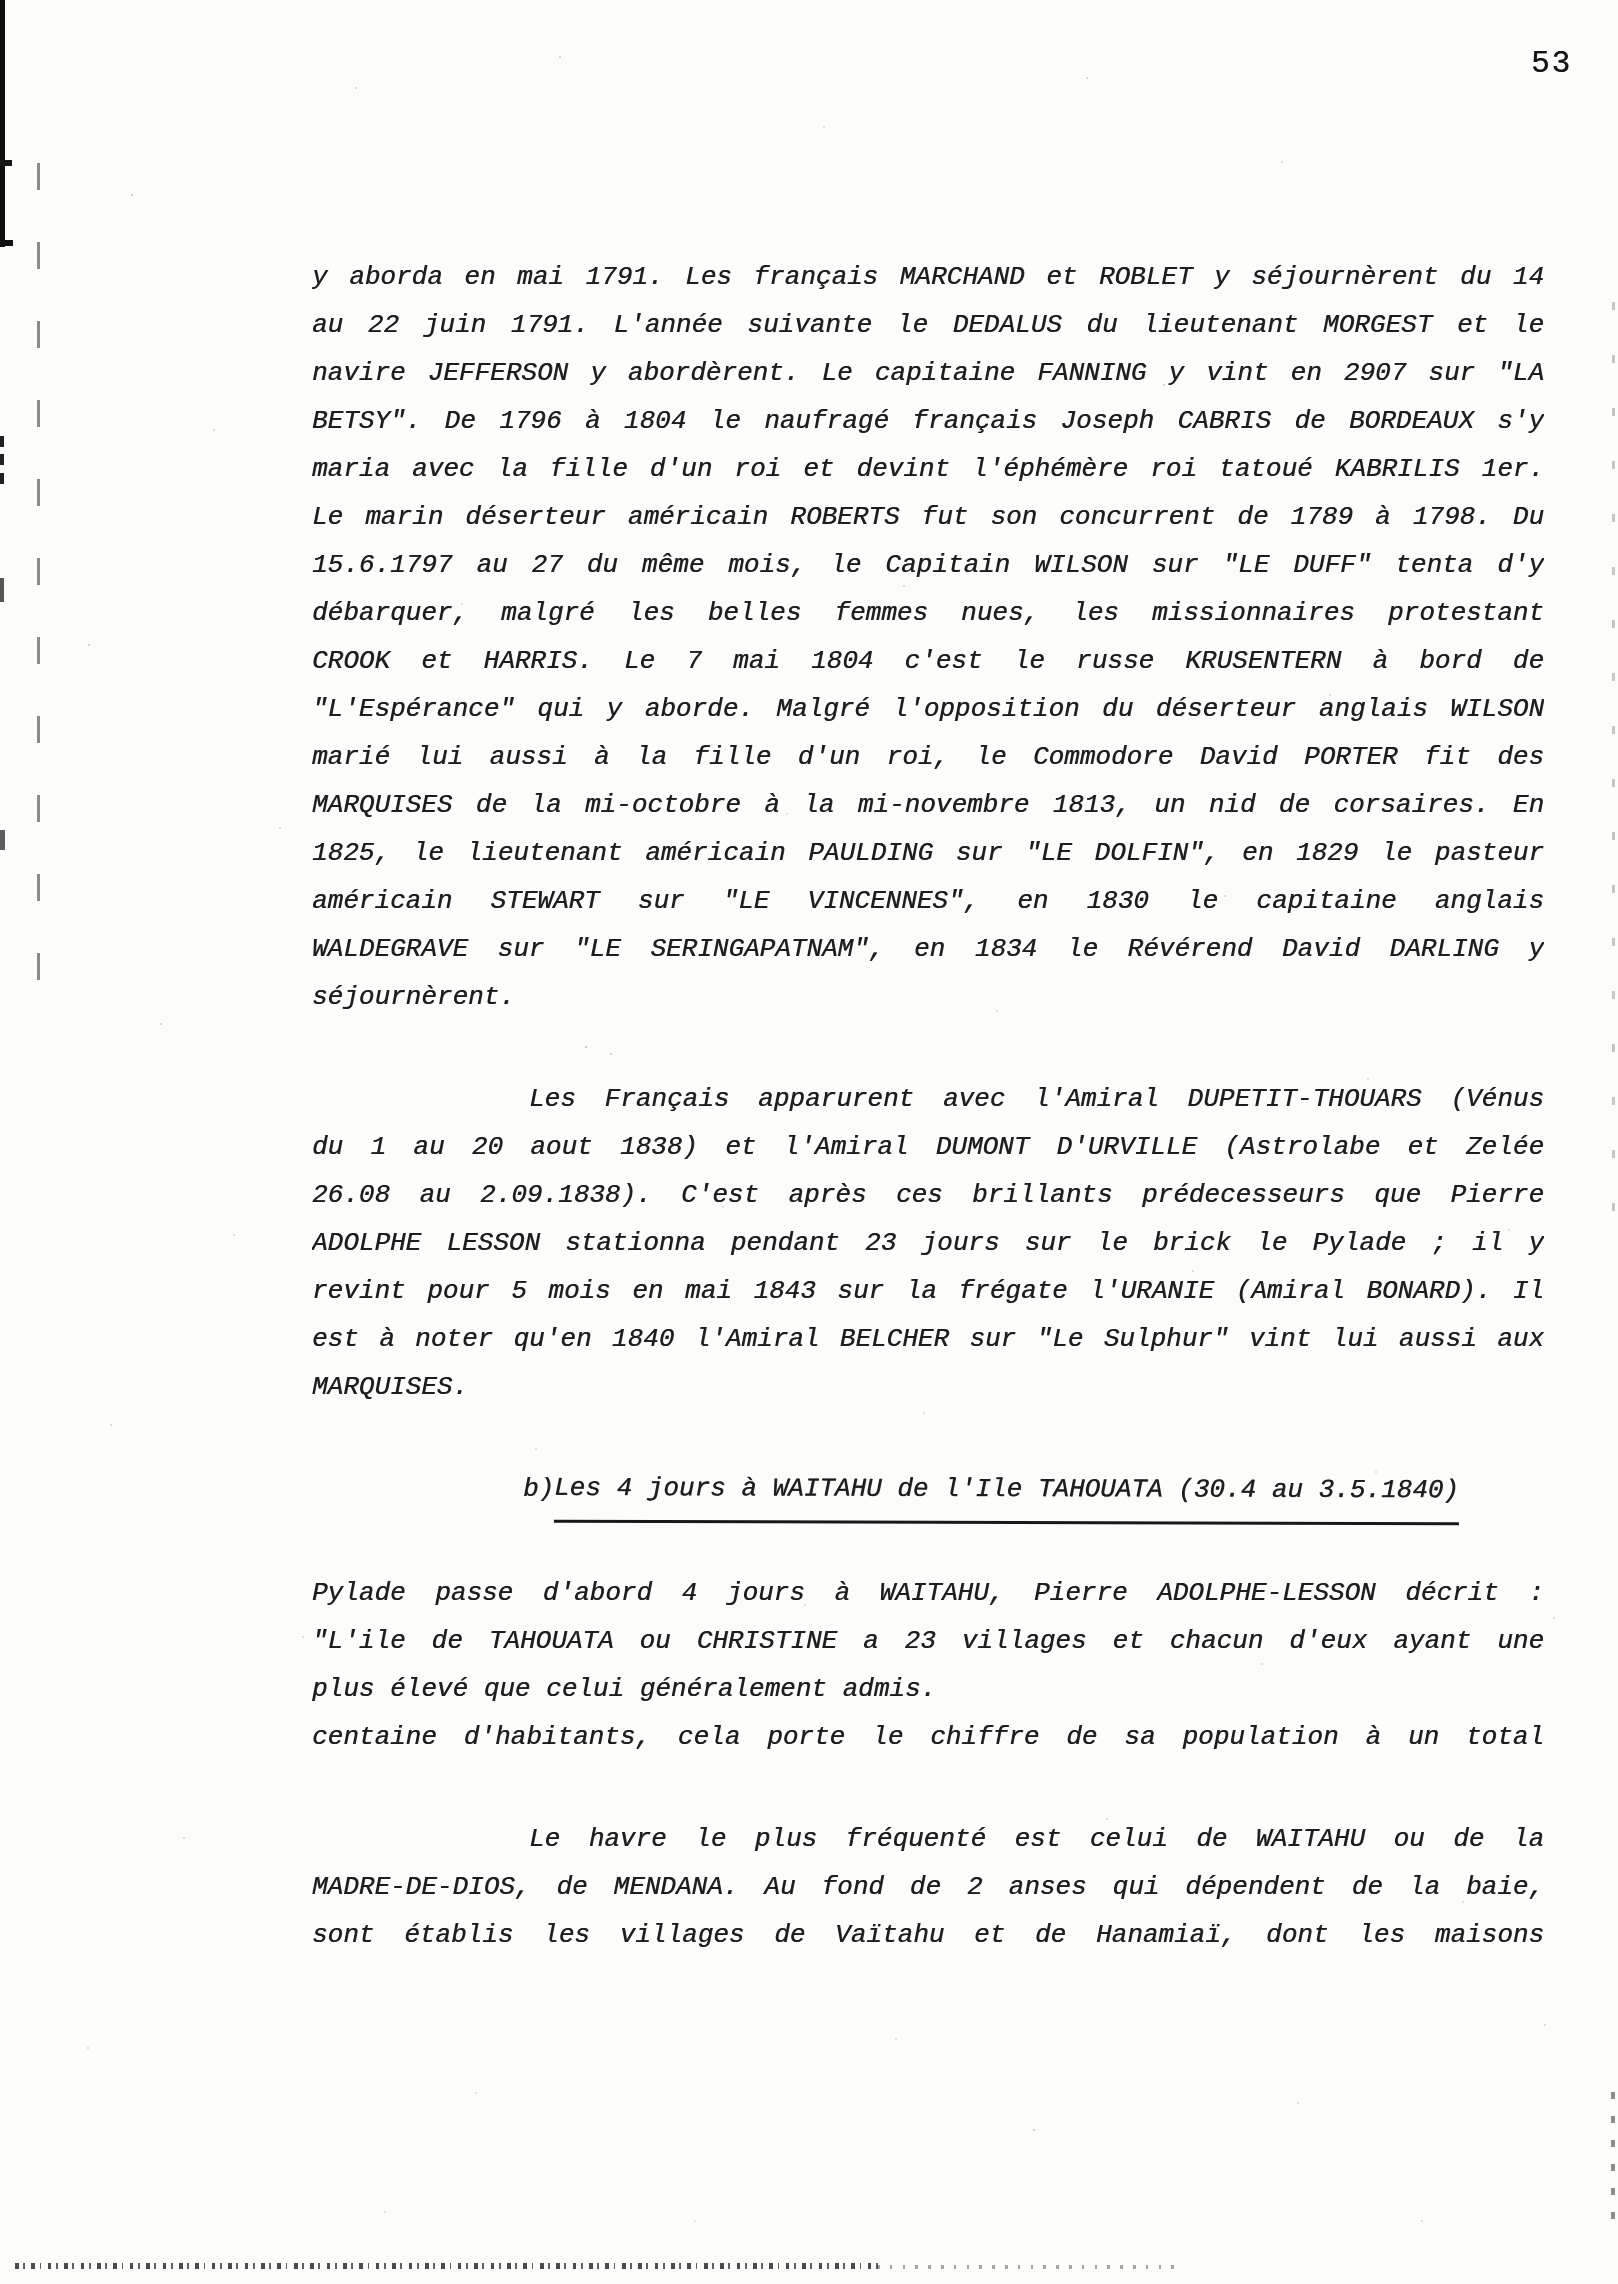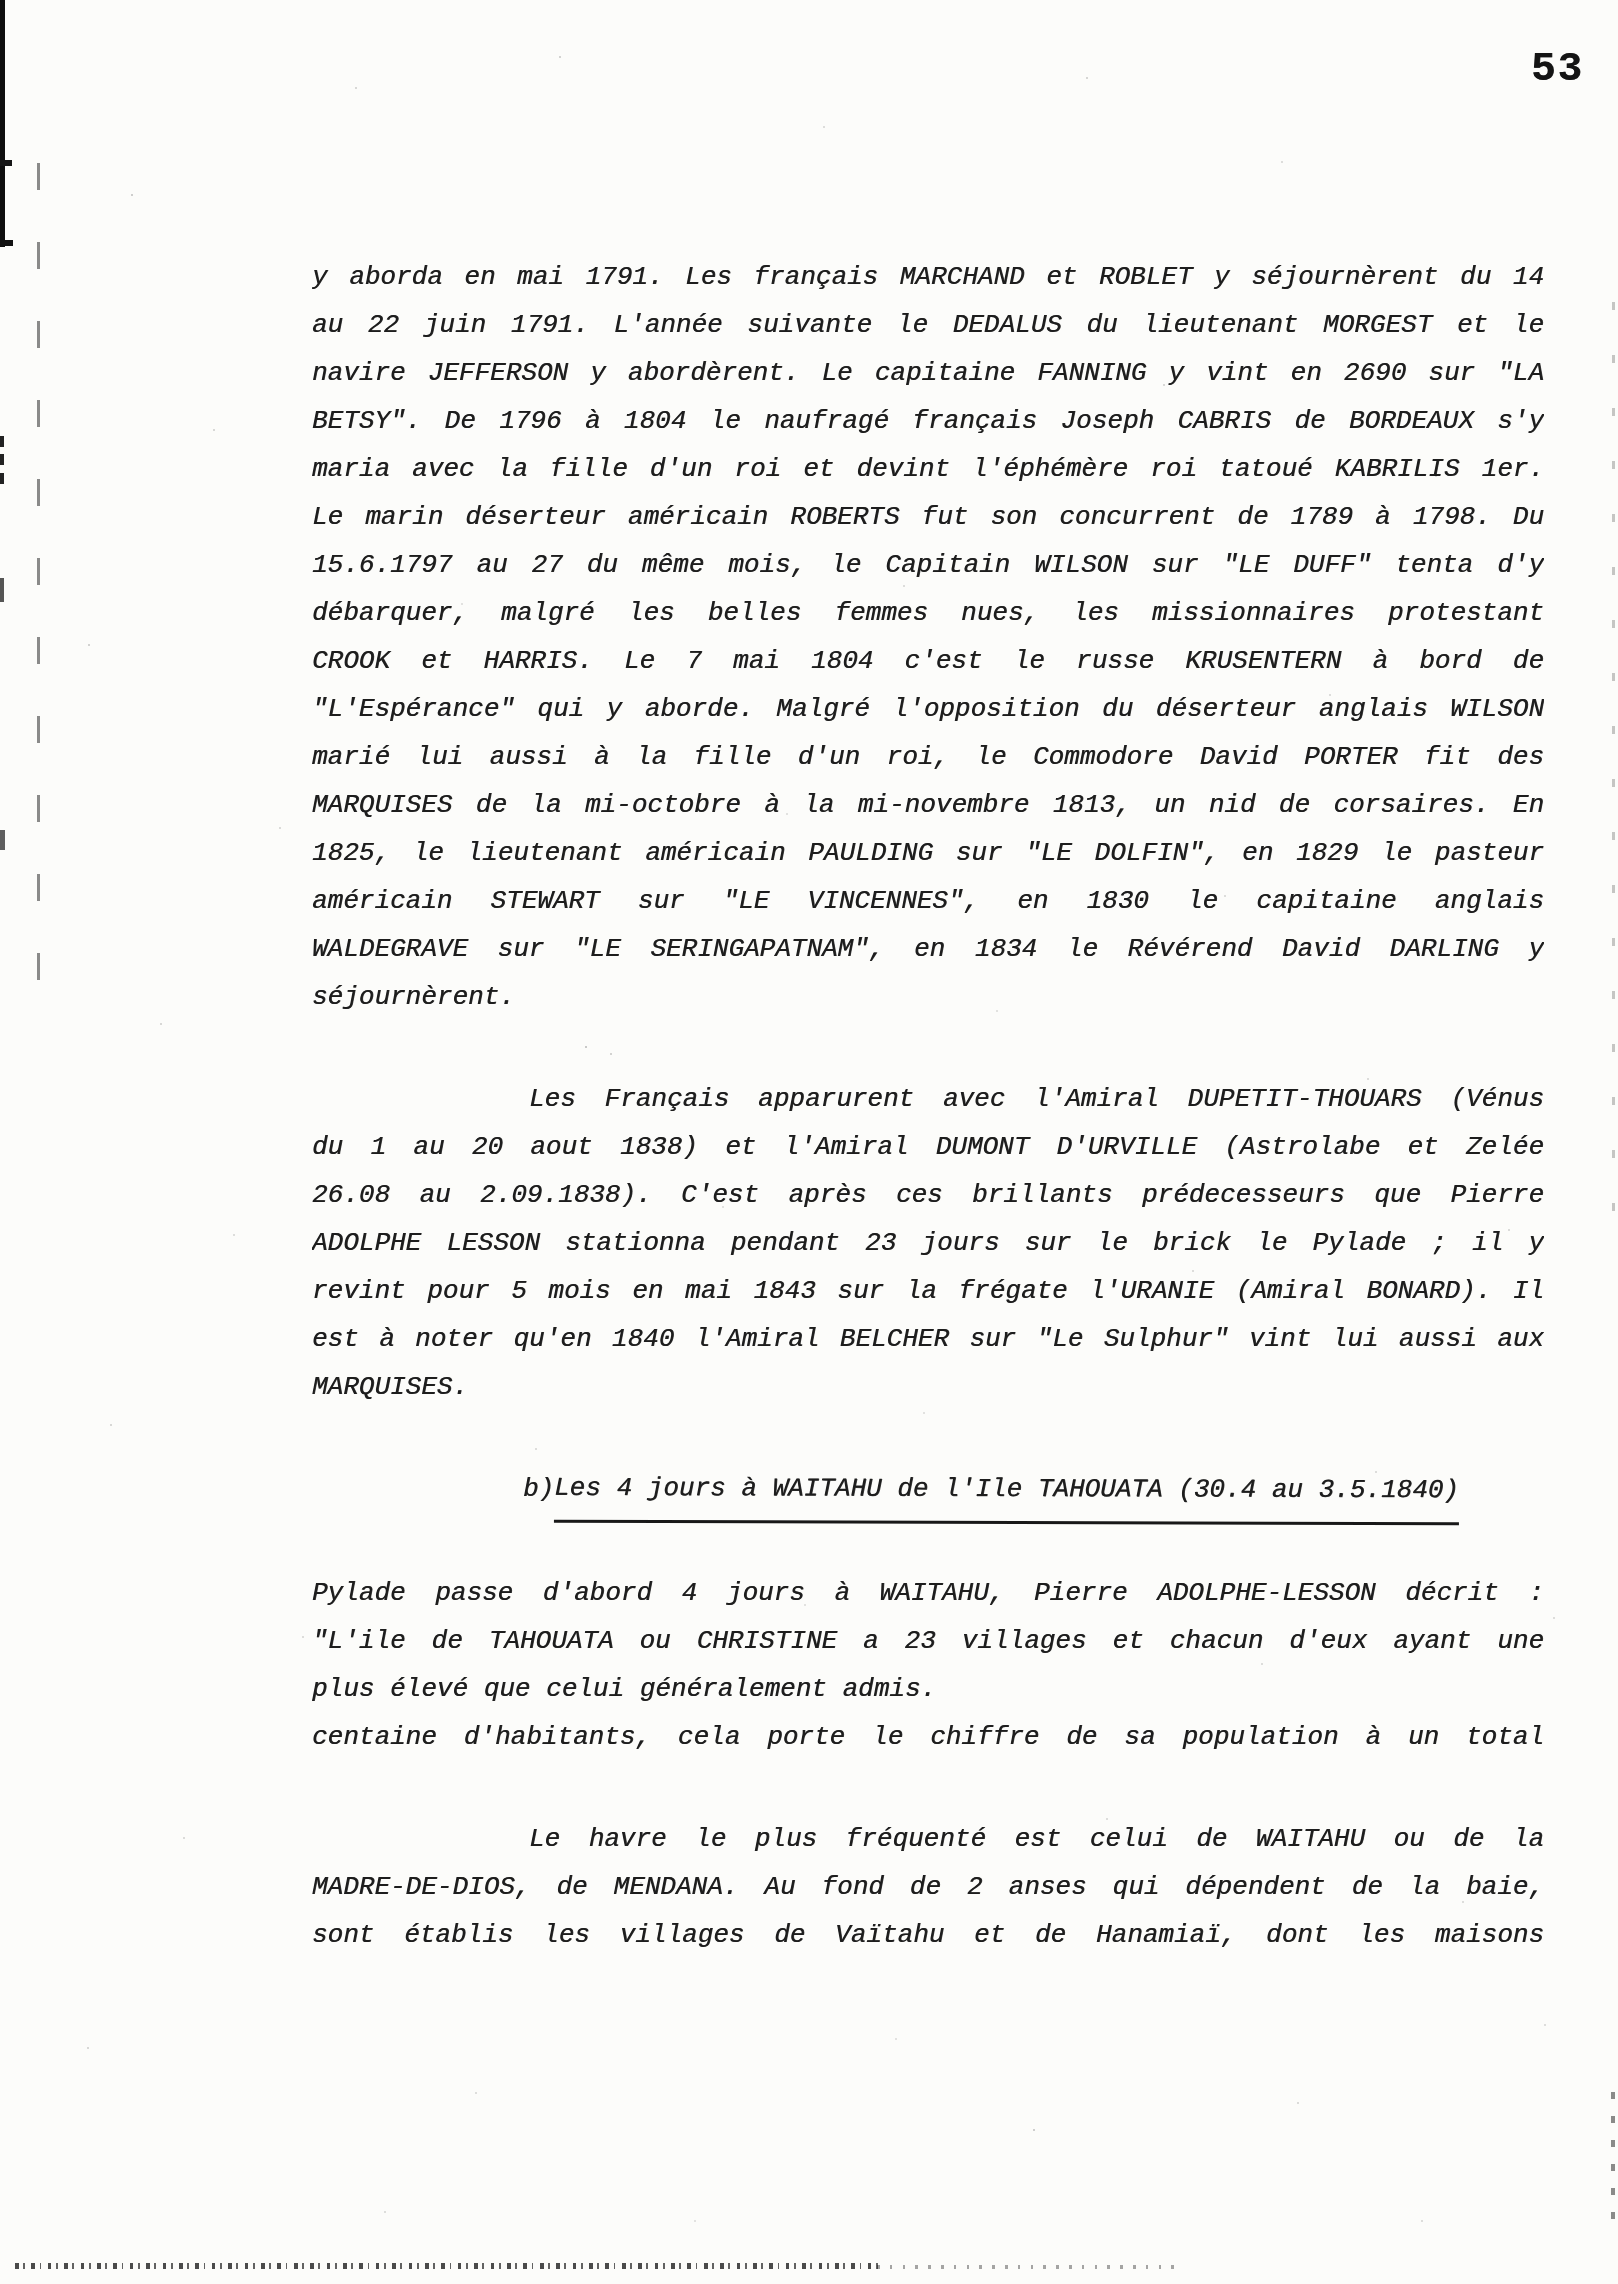--- a/index.html
+++ b/index.html
@@ -12,21 +12,21 @@
     position:relative;
     width:1618px; height:2284px;
     background:#fcfcfa;
     overflow:hidden;
     color:#1c1c1c;
   }
 
   
   .page-number {
     position:absolute; left:1531px; top:46px;
-    font-size:41px; font-weight:700; letter-spacing:1.8px;
+    font-size:31px; font-weight:400; letter-spacing:1.8px;
     color:#141414;
     text-shadow:0.5px 0.4px 0.5px rgba(10,10,10,.8);
   }
 
   
   .text-block {
     position:absolute; left:312px; top:253px; width:1232px;
     font-size:26px; line-height:48px;
     color:#1d1d1d;
     text-shadow:0.5px 0.3px 0.4px rgba(25,25,25,.8);
@@ -100,21 +100,21 @@
 <body>
 
 <div class="page">
 
   <div class="page-number">53</div>
 
   <div class="text-block">
       <div class="para">
         <div class="line">y aborda en mai 1791. Les français MARCHAND et ROBLET y séjournèrent du 14</div>
         <div class="line">au 22 juin 1791. L'année suivante le DEDALUS du lieutenant MORGEST et le</div>
-        <div class="line">navire JEFFERSON y abordèrent. Le capitaine FANNING y vint en 2690 sur "LA</div>
+        <div class="line">navire JEFFERSON y abordèrent. Le capitaine FANNING y vint en 2907 sur "LA</div>
         <div class="line">BETSY". De 1796 à 1804 le naufragé français Joseph CABRIS de BORDEAUX s'y</div>
         <div class="line">maria avec la fille d'un roi et devint l'éphémère roi tatoué KABRILIS 1er.</div>
         <div class="line">Le marin déserteur américain ROBERTS fut son concurrent de 1789 à 1798. Du</div>
         <div class="line">15.6.1797 au 27 du même mois, le Capitain WILSON sur "LE DUFF" tenta d'y</div>
         <div class="line">débarquer, malgré les belles femmes nues, les missionnaires protestant</div>
         <div class="line">CROOK et HARRIS. Le 7 mai 1804 c'est le russe KRUSENTERN à bord de</div>
         <div class="line">"L'Espérance" qui y aborde. Malgré l'opposition du déserteur anglais WILSON</div>
         <div class="line">marié lui aussi à la fille d'un roi, le Commodore David PORTER fit des</div>
         <div class="line">MARQUISES de la mi-octobre à la mi-novembre 1813, un nid de corsaires. En</div>
         <div class="line">1825, le lieutenant américain PAULDING sur "LE DOLFIN", en 1829 le pasteur</div>

